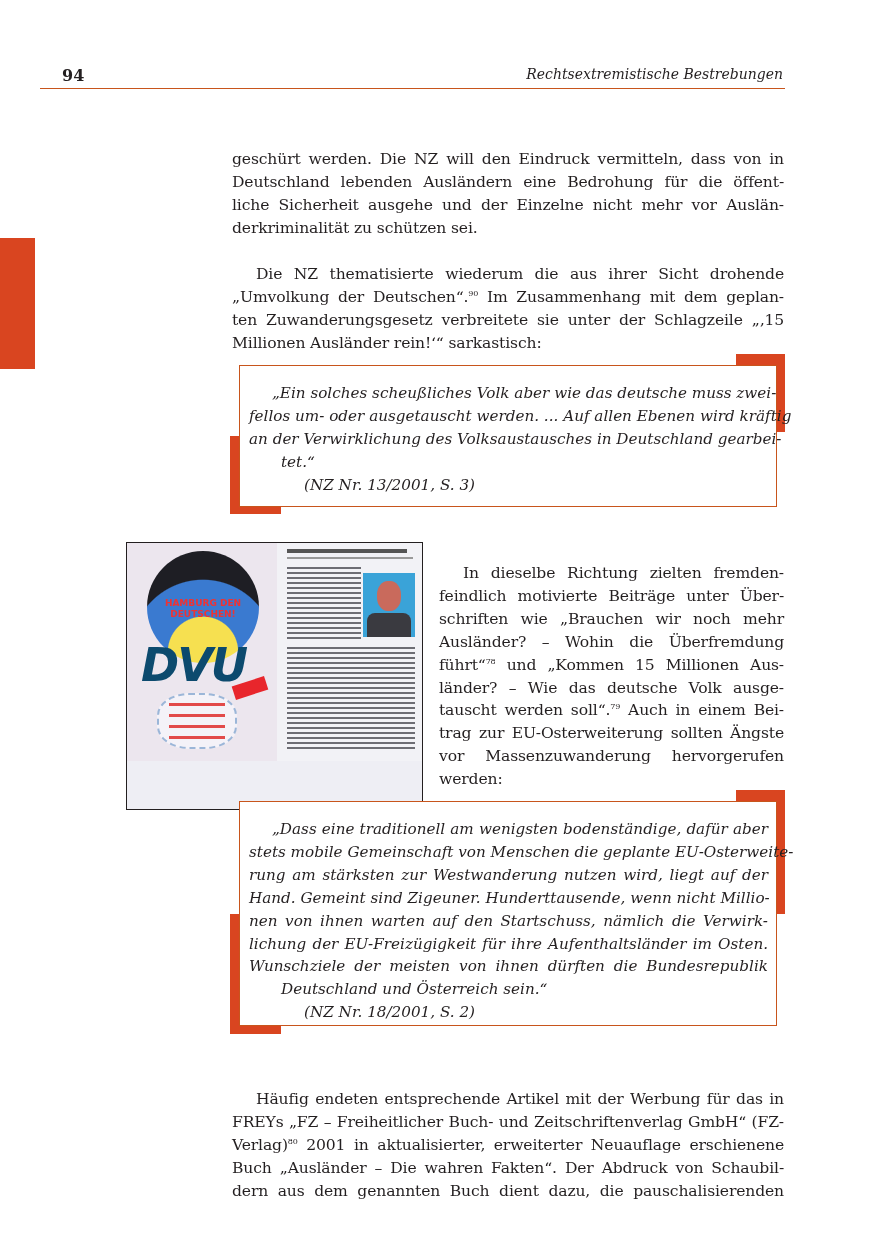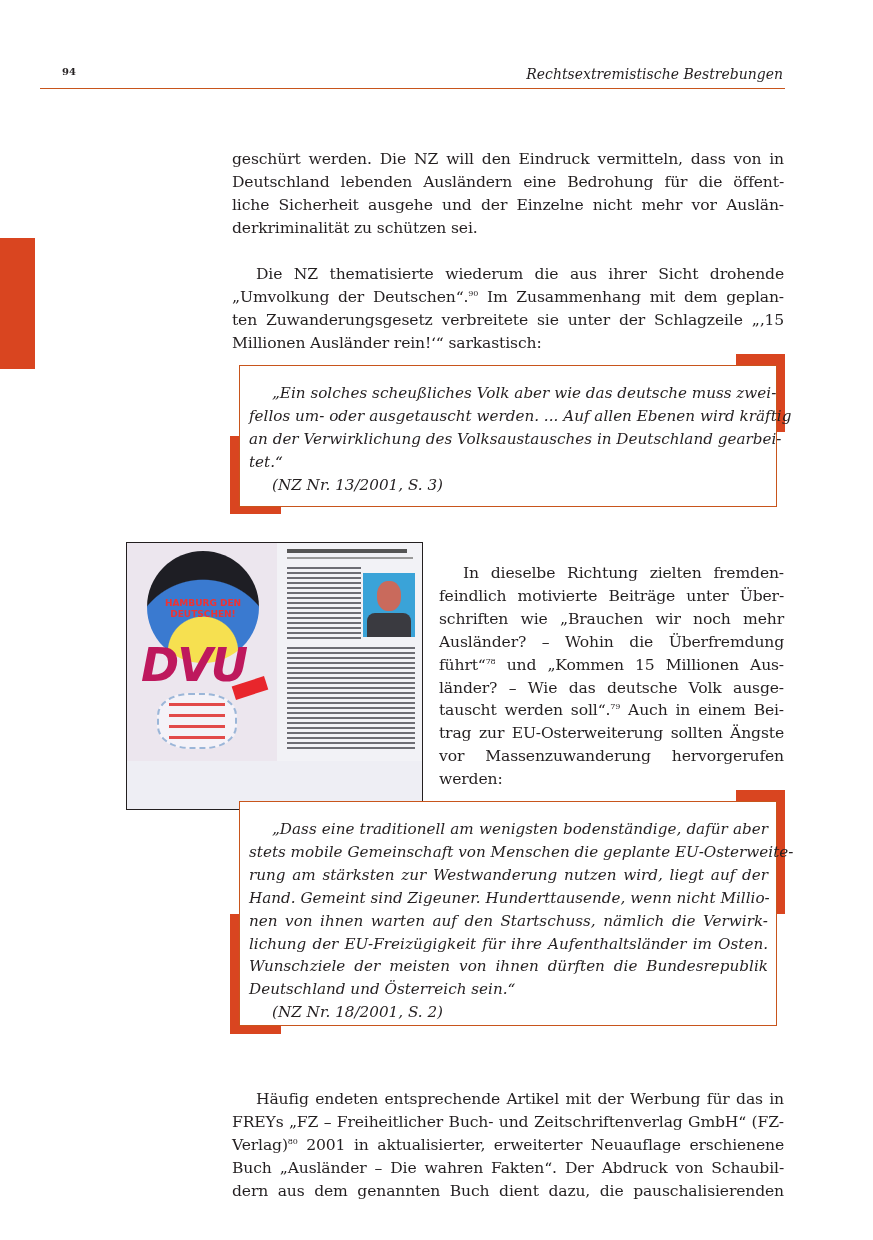--- a/index.html
+++ b/index.html
@@ -1,42 +1,42 @@
 <!DOCTYPE html>
 <html><head>
 <meta charset="utf-8">
 <style>
   * { box-sizing: border-box; margin: 0; padding: 0; }
   html, body { width: 873px; height: 1240px; background: #ffffff; overflow: hidden; }
   body { position: relative; font-family: "DejaVu Serif", "Liberation Serif", serif; color: #231f20; }
 
-  .page-number { position: absolute; left: 62px; top: 66px; font-size: 10px; font-weight: bold; font-family: "DejaVu Serif", serif; }
+  .page-number { position: absolute; left: 62px; top: 66px; font-size: 16px; font-weight: bold; font-family: "DejaVu Serif", serif; }
   .running-head { position: absolute; right: 90px; top: 66px; font-size: 14px; font-style: italic; font-family: "DejaVu Serif", serif; }
   .header-rule { position: absolute; left: 40px; top: 88px; width: 745px; height: 1px; background: #c8551c; }
 
   .side-tab { position: absolute; left: 0; top: 238px; width: 35px; height: 131px; background: #d94520; }
 
   .para { position: absolute; font-size: 15.6px; line-height: 22.9px; text-align: justify; letter-spacing: -0.15px; margin-top: 24px; }
   .para .line { display: block; text-align: justify; text-align-last: justify; white-space: nowrap; }
   .para .line.last { text-align-last: left; }
   .indent { padding-left: 24px; }
   sup { font-size: 8px; vertical-align: 6px; line-height: 0; }
 
   .quote-wrap { position: absolute; }
   .qblock { position: absolute; background: #d94520; }
   .qbox { position: absolute; background: #ffffff; border: 1px solid #c8551c; padding: 16px 8px 0 9px; }
   .qtext { font-style: italic; font-size: 15.2px; line-height: 22.9px; }
   .qtext .line { display: block; text-align: justify; text-align-last: justify; white-space: nowrap; }
-  .qtext .line.last { text-align-last: left; }
+  .qtext .line.last { text-align-last: left; margin-left: 32px; }
 
   .figure { position: absolute; left: 126px; top: 542px; width: 297px; height: 268px; border: 1px solid #231f20; background: #eeeef4; overflow: hidden; }
   .fig-left { position: absolute; left: 0; top: 0; width: 150px; height: 218px; background: #ece6ee; }
   .fig-disc { position: absolute; left: 20px; top: 8px; width: 112px; height: 112px; border-radius: 50%; background: radial-gradient(circle at 50% 90%, #f6e050 0 30%, #3a7ad0 31% 62%, #1e1e24 63%); }
   .fig-banner { position: absolute; left: 16px; top: 55px; width: 120px; font-size: 9px; font-weight: bold; color: #e33; text-align: center; line-height: 11px; font-family: "DejaVu Sans", sans-serif; }
-  .fig-logo { position: absolute; left: 14px; top: 95px; font-size: 46px; font-weight: bold; font-style: italic; color: #be185d; font-family: "DejaVu Sans", sans-serif; letter-spacing: -2px; }
+  .fig-logo { position: absolute; left: 14px; top: 95px; font-size: 46px; font-weight: bold; font-style: italic; color: #0c4a6e; font-family: "DejaVu Sans", sans-serif; letter-spacing: -2px; }
   .fig-badge { position: absolute; left: 106px; top: 138px; width: 34px; height: 14px; background: #e8262c; transform: rotate(-18deg); }
   .fig-star { position: absolute; left: 30px; top: 150px; width: 80px; height: 56px; border: 2px dashed #9bb6d8; border-radius: 40%; background: #f4f2f8; }
   .fig-star i { display: block; height: 3px; margin: 8px 10px 0; background: #e24a4a; }
   .fig-right { position: absolute; left: 150px; top: 0; width: 146px; height: 218px; background: #f2f2f6; }
   .fig-title { position: absolute; left: 10px; top: 6px; width: 120px; height: 4px; background: #555; }
   .fig-sub { position: absolute; left: 10px; top: 14px; width: 126px; height: 2px; background: #999; }
   .fig-photo { position: absolute; left: 86px; top: 30px; width: 52px; height: 64px; background: linear-gradient(#3aa3d8 0 20%, #3aa3d8 20%); }
   .fig-photo .head { position: absolute; left: 14px; top: 8px; width: 24px; height: 30px; border-radius: 45%; background: #c96a5c; }
   .fig-photo .suit { position: absolute; left: 4px; top: 40px; width: 44px; height: 24px; background: #3a3a40; border-radius: 8px 8px 0 0; }
   .fig-lines { position: absolute; left: 10px; top: 24px; width: 74px; }

